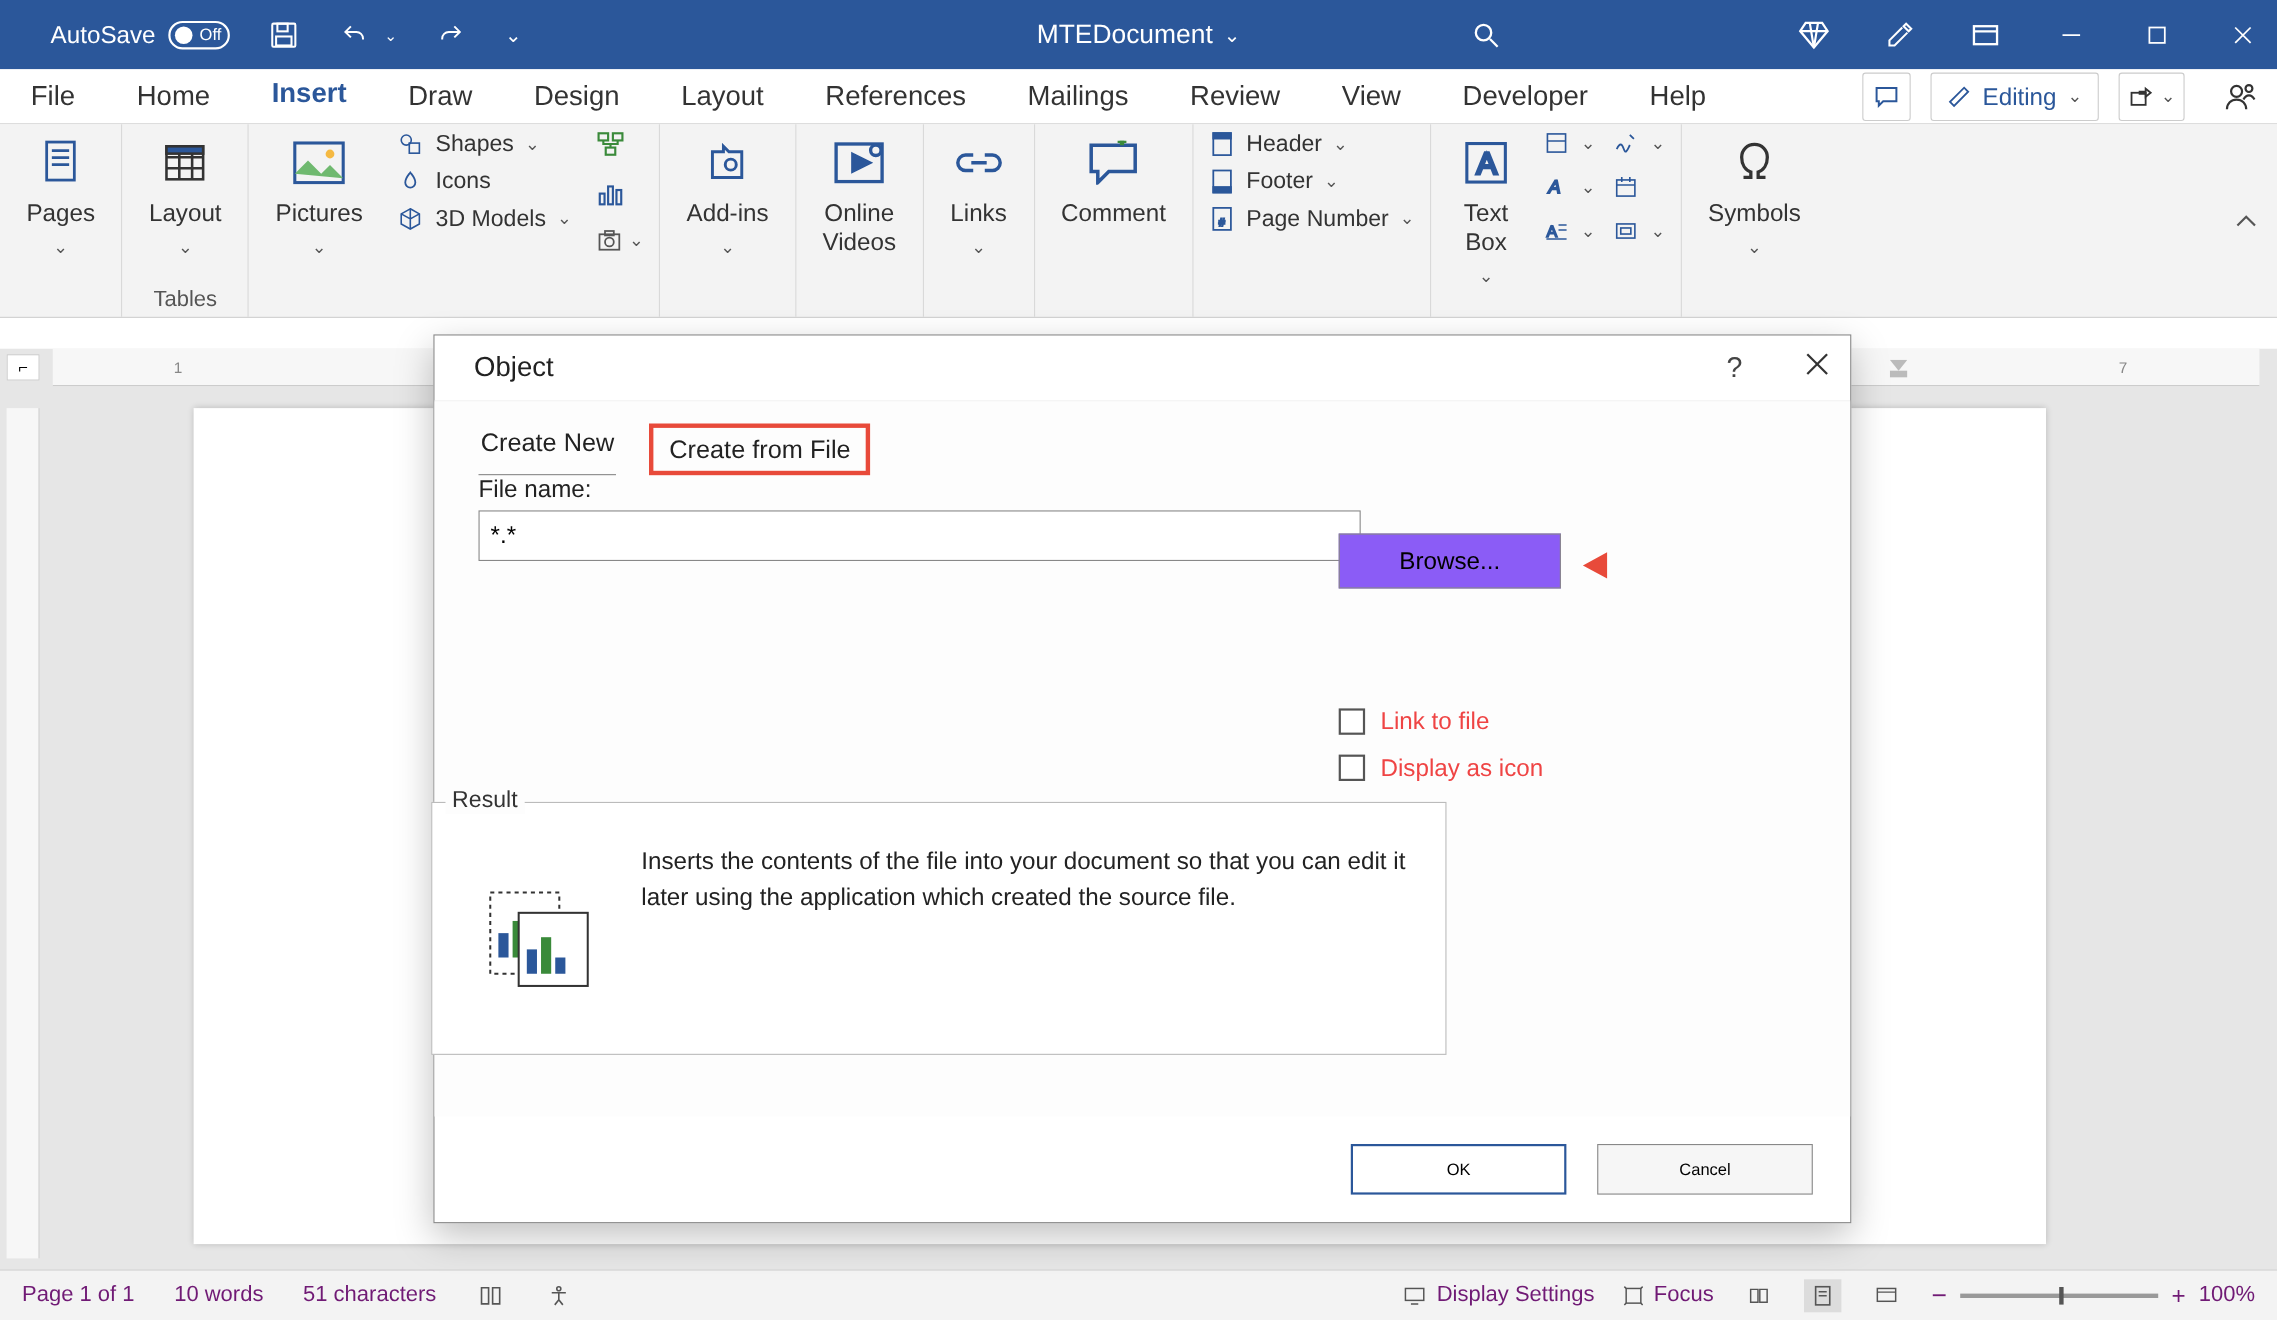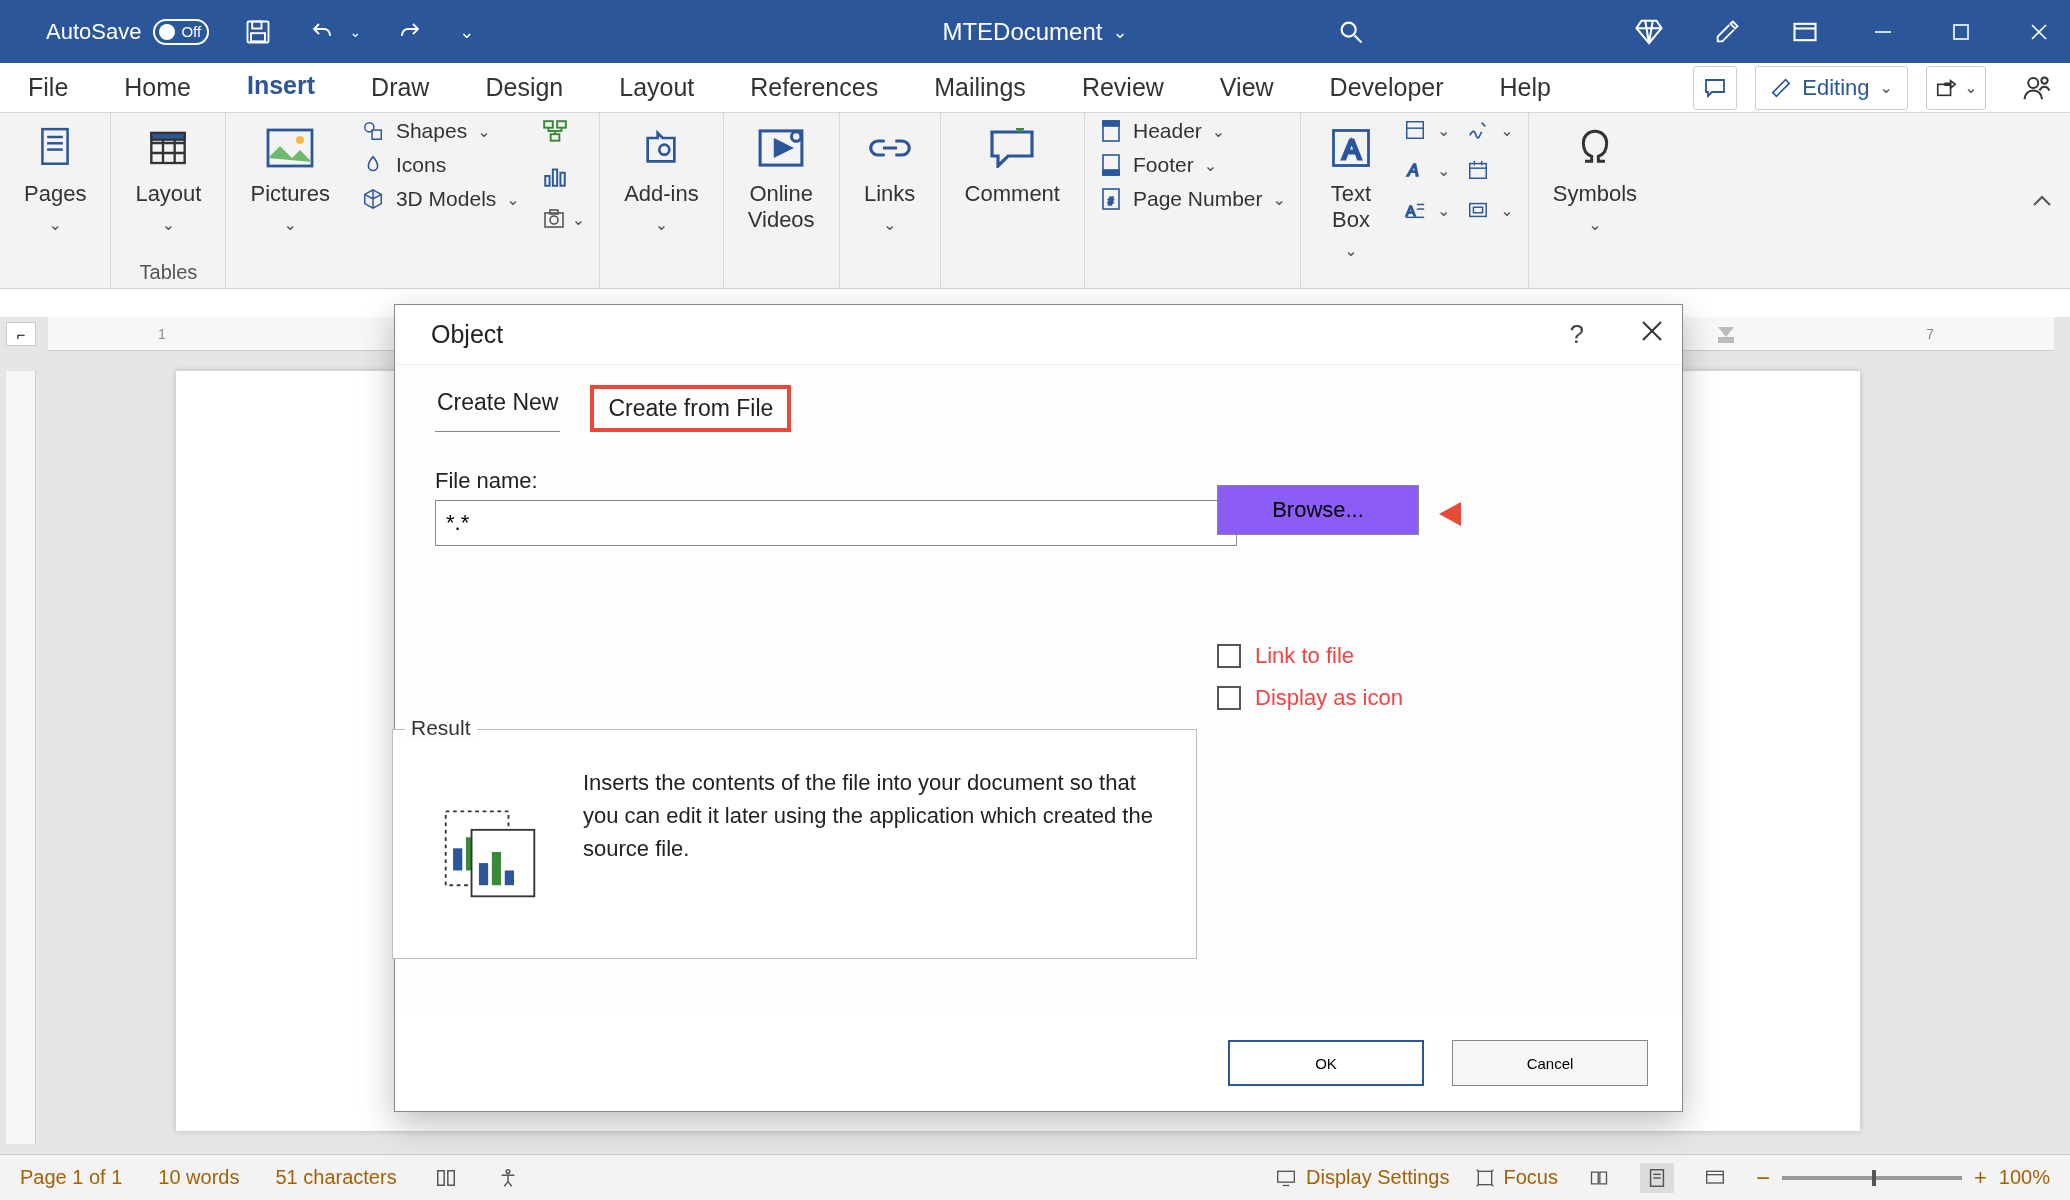--- a/index.html
+++ b/index.html
@@ -45,38 +45,38 @@
 .page-text { position:absolute; left:226px; top:336px; font-size:28px; font-weight:600; color:#333; }
 
 
 .dialog { position: absolute; left: 394px; top: 304px; width: 1289px; height: 808px; background:#fff; border:1px solid #888; box-shadow: 0 12px 32px rgba(0,0,0,.25); z-index:10; display:flex; flex-direction:column; }
 .dialog-title { height:60px; display:flex; align-items:center; padding: 0 36px; font-size:25px; color:#222; position:relative; border-bottom: 1px solid #eee;}
 .dialog-title .right { position:absolute; right:18px; display:flex; gap:56px; font-size:26px; color:#444; }
 .dialog-body { flex:1; padding: 0 40px; position:relative; background:#fdfdfd; }
 .dlg-tabs { display:flex; gap: 30px; padding: 20px 0 0 0; font-size:23px; color:#222; }
 .dlg-tab { padding: 4px 2px; border-bottom: 1px solid #888; }
 .dlg-tab.highlight { border:4px solid #e84a3a; padding:6px 14px; }
-.field-row { margin-top: 36px; }
+.field-row { }
 .field-label { font-size:22px; color:#222; margin-bottom:6px; }
 .file-input { width:802px; height:46px; border:1px solid #888; font-size:22px; padding:4px 10px; background:#fff; }
 .browse-btn { position:absolute; left:822px; top:120px; width:202px; height:50px; background:#8b5cf6; border:1px solid #888; font-size:22px; display:flex; align-items:center; justify-content:center; }
 .arrow-callout { position:absolute; left:1044px; top:131px; }
 .checks { position:absolute; left:822px; top:278px; display:flex; flex-direction:column; gap:16px; font-size:22px; color:#ef4444;justify-content:space-between; }
 .check-row { display:flex; align-items:center; gap:14px; }
 .checkbox { width:24px; height:24px; border:2px solid #555; background:#fff; }
-.result-box { position:absolute; left:-3px; top:364px; width:805px; height:230px; border:1px solid #bbb; padding:36px 26px 20px 40px; display:flex; gap:36px; background:#fff; }
+.result-box { position:absolute; left:-3px; top:364px; width:923px; height:230px; border:1px solid #bbb; padding:36px 26px 20px 40px; display:flex; gap:36px; background:#fff; }
 .result-legend { position:absolute; left:12px; top:-14px; background:#fdfdfd; padding:0 6px; font-size:21px; color:#333; }
 .result-icon { width:114px; height:96px; align-self:center; }
 .result-text { font-size:22px; color:#222; line-height:1.5; }
 .dialog-btns { height:96px; display:flex; justify-content:flex-end; align-items:center; gap:28px; padding-right:34px; }
 .dlg-btn { width:196px; height:46px; border:1px solid #888; background:#f6f6f6; font-size:15px; display:flex; align-items:center; justify-content:center; }
 .dlg-btn.primary { border:2px solid #2b579a; background:#fff; }
 
 
-.statusbar { position:absolute; bottom:0; left:0; right:0; height:46px; background:#f3f3f3; border-top:1px solid #ccc; display:flex; align-items:center; font-size:20px; color:#a16207; padding:0 20px; justify-content:space-between; }
+.statusbar { position:absolute; bottom:0; left:0; right:0; height:46px; background:#f3f3f3; border-top:1px solid #ccc; display:flex; align-items:center; font-size:20px; color:#701a75; padding:0 20px; justify-content:space-between; }
 .status-left { display:flex; gap:36px; align-items:center; }
 .status-right { display:flex; gap:24px; align-items:center; }
 .view-btn { width:34px; height:30px; display:flex; align-items:center; justify-content:center; border:1px solid transparent; }
 .view-btn.active { background:#dcdcdc; }
 .zoom { display:flex; align-items:center; gap:12px; }
 .zoom-track { width:180px; height:4px; background:#999; position:relative; }
 .zoom-thumb { position:absolute; left:50%; top:-6px; width:4px; height:16px; background:#555; }
 
 svg { display:block; }
 </style>

